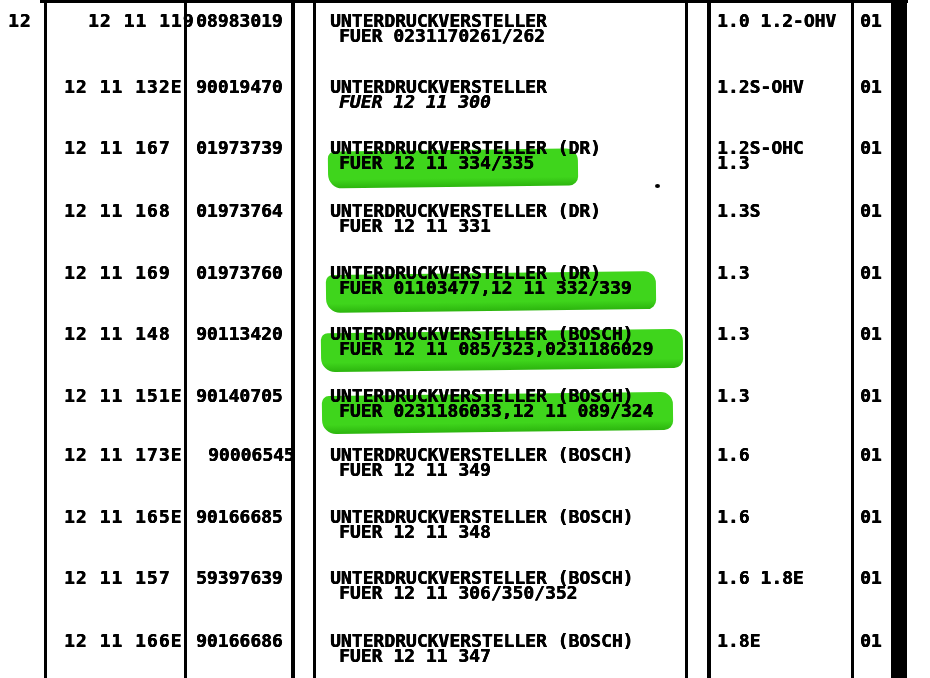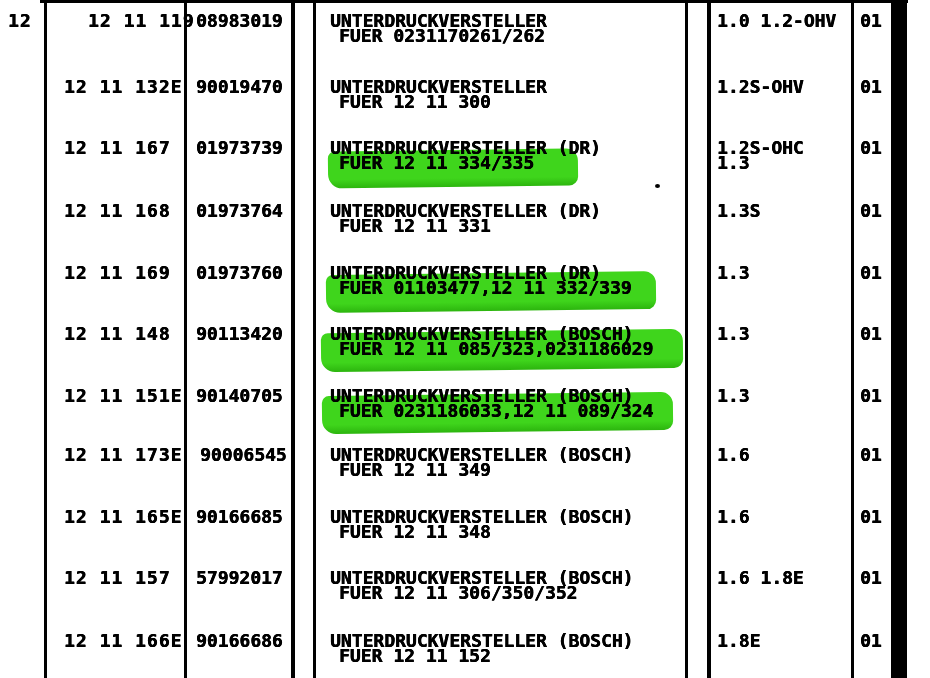--- a/index.html
+++ b/index.html
@@ -42,21 +42,21 @@
   <div id="rows">
       <div class="txt part" style="left: 64px; top: 12px; margin-left: 24px;">12 11 119</div>
       <div class="txt" style="left: 196px; top: 12px;">08983019</div>
       <div class="txt" style="left: 330px; top: 12px;">UNTERDRUCKVERSTELLER</div>
       <div class="txt" style="left: 339px; top: 27px;">FUER 0231170261/262</div>
       <div class="txt" style="left: 717px; top: 12px;">1.0 1.2-OHV</div>
       <div class="txt" style="left: 860px; top: 12px;">01</div>
       <div class="txt part" style="left: 64px; top: 78px;">12 11 132E</div>
       <div class="txt" style="left: 196px; top: 78px;">90019470</div>
       <div class="txt" style="left: 330px; top: 78px;">UNTERDRUCKVERSTELLER</div>
-      <div class="txt" style="left: 339px; top: 93px;">FUER 12 11 300</div>
+      <div class="txt" style="left: 339px; top: 93px; font-style: italic;">FUER 12 11 300</div>
       <div class="txt" style="left: 717px; top: 78px;">1.2S-OHV</div>
       <div class="txt" style="left: 860px; top: 78px;">01</div>
       <div class="hl" style="left: 328px; top: 150px; width: 250px; height: 37px;"></div>
       <div class="txt part" style="left: 64px; top: 139px;">12 11 167</div>
       <div class="txt" style="left: 196px; top: 139px;">01973739</div>
       <div class="txt" style="left: 330px; top: 139px;">UNTERDRUCKVERSTELLER (DR)</div>
       <div class="txt" style="left: 339px; top: 154px;">FUER 12 11 334/335</div>
       <div class="txt" style="left: 717px; top: 139px;">1.2S-OHC</div>
       <div class="txt" style="left: 717px; top: 154px;">1.3</div>
       <div class="txt" style="left: 860px; top: 139px;">01</div>
@@ -81,39 +81,39 @@
       <div class="txt" style="left: 717px; top: 325px;">1.3</div>
       <div class="txt" style="left: 860px; top: 325px;">01</div>
       <div class="hl" style="left: 322px; top: 394px; width: 351px; height: 38px;"></div>
       <div class="txt part" style="left: 64px; top: 387px;">12 11 151E</div>
       <div class="txt" style="left: 196px; top: 387px;">90140705</div>
       <div class="txt" style="left: 330px; top: 387px;">UNTERDRUCKVERSTELLER (BOSCH)</div>
       <div class="txt" style="left: 339px; top: 402px;">FUER 0231186033,12 11 089/324</div>
       <div class="txt" style="left: 717px; top: 387px;">1.3</div>
       <div class="txt" style="left: 860px; top: 387px;">01</div>
       <div class="txt part" style="left: 64px; top: 446px; text-align: right;">12 11 173E</div>
-      <div class="txt" style="left: 200px; top: 446px;">90006545</div>
+      <div class="txt" style="left: 208px; top: 446px;">90006545</div>
       <div class="txt" style="left: 330px; top: 446px;">UNTERDRUCKVERSTELLER (BOSCH)</div>
       <div class="txt" style="left: 339px; top: 461px;">FUER 12 11 349</div>
       <div class="txt" style="left: 717px; top: 446px;">1.6</div>
       <div class="txt" style="left: 860px; top: 446px;">01</div>
       <div class="txt part" style="left: 64px; top: 508px;">12 11 165E</div>
       <div class="txt" style="left: 196px; top: 508px;">90166685</div>
       <div class="txt" style="left: 330px; top: 508px;">UNTERDRUCKVERSTELLER (BOSCH)</div>
       <div class="txt" style="left: 339px; top: 523px;">FUER 12 11 348</div>
       <div class="txt" style="left: 717px; top: 508px;">1.6</div>
       <div class="txt" style="left: 860px; top: 508px;">01</div>
       <div class="txt part" style="left: 64px; top: 569px;">12 11 157</div>
-      <div class="txt" style="left: 196px; top: 569px;">57992017</div>
+      <div class="txt" style="left: 196px; top: 569px;">59397639</div>
       <div class="txt" style="left: 330px; top: 569px;">UNTERDRUCKVERSTELLER (BOSCH)</div>
       <div class="txt" style="left: 339px; top: 584px;">FUER 12 11 306/350/352</div>
       <div class="txt" style="left: 717px; top: 569px;">1.6 1.8E</div>
       <div class="txt" style="left: 860px; top: 569px;">01</div>
       <div class="txt part" style="left: 64px; top: 632px;">12 11 166E</div>
       <div class="txt" style="left: 196px; top: 632px;">90166686</div>
       <div class="txt" style="left: 330px; top: 632px;">UNTERDRUCKVERSTELLER (BOSCH)</div>
-      <div class="txt" style="left: 339px; top: 647px;">FUER 12 11 152</div>
+      <div class="txt" style="left: 339px; top: 647px;">FUER 12 11 347</div>
       <div class="txt" style="left: 717px; top: 632px;">1.8E</div>
       <div class="txt" style="left: 860px; top: 632px;">01</div>
     </div>
 
   <div class="dot" style="left:655px;top:184px;width:5px;height:4px;"></div>
 </div>
 
 </body></html>

